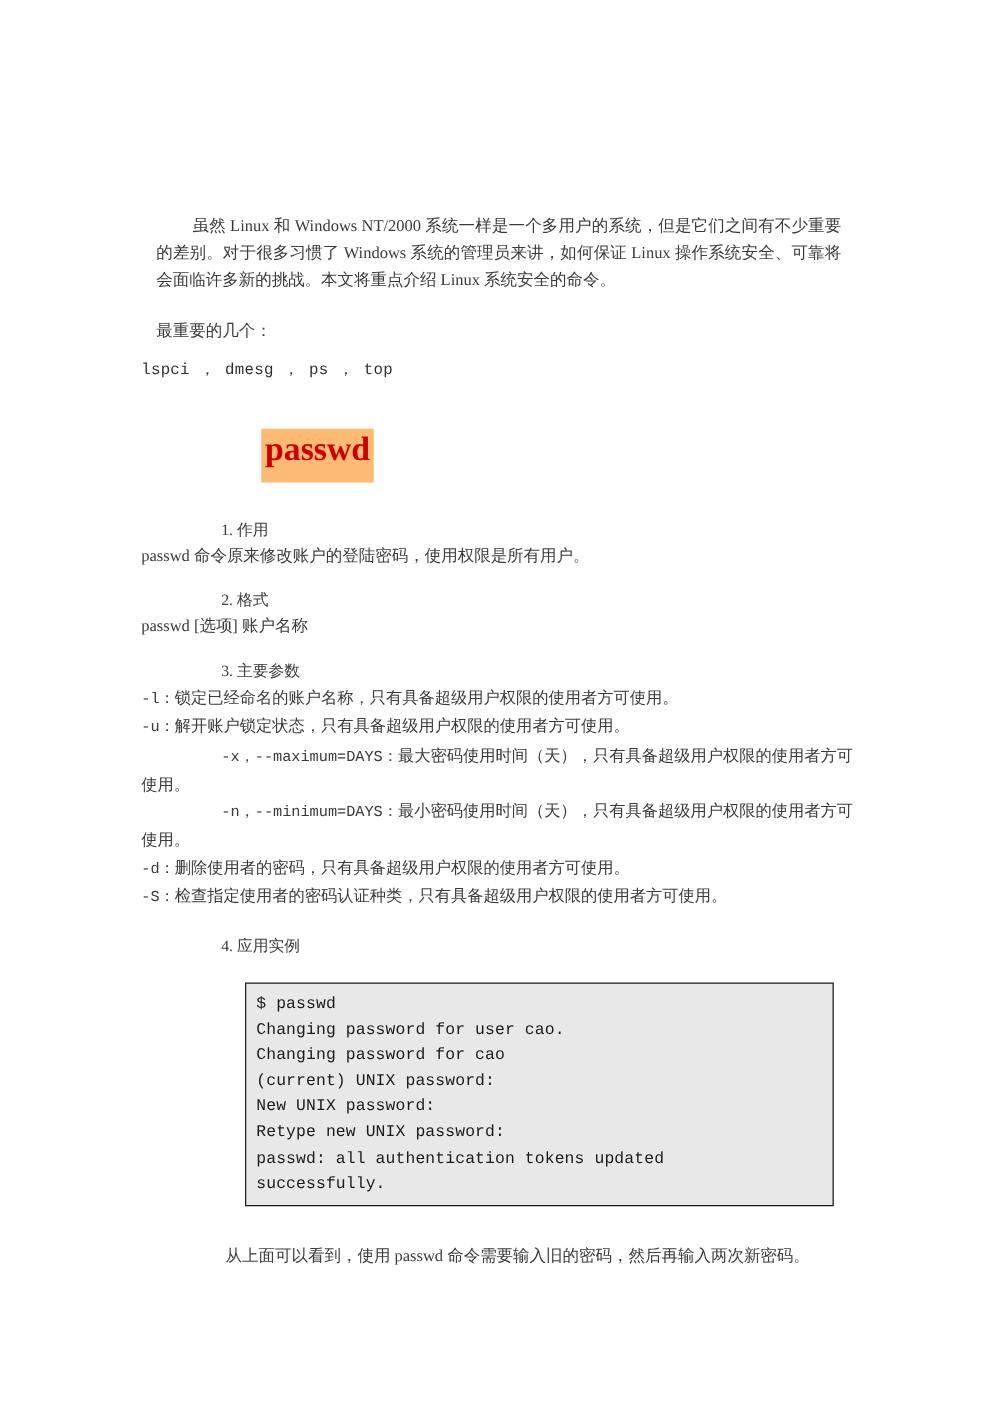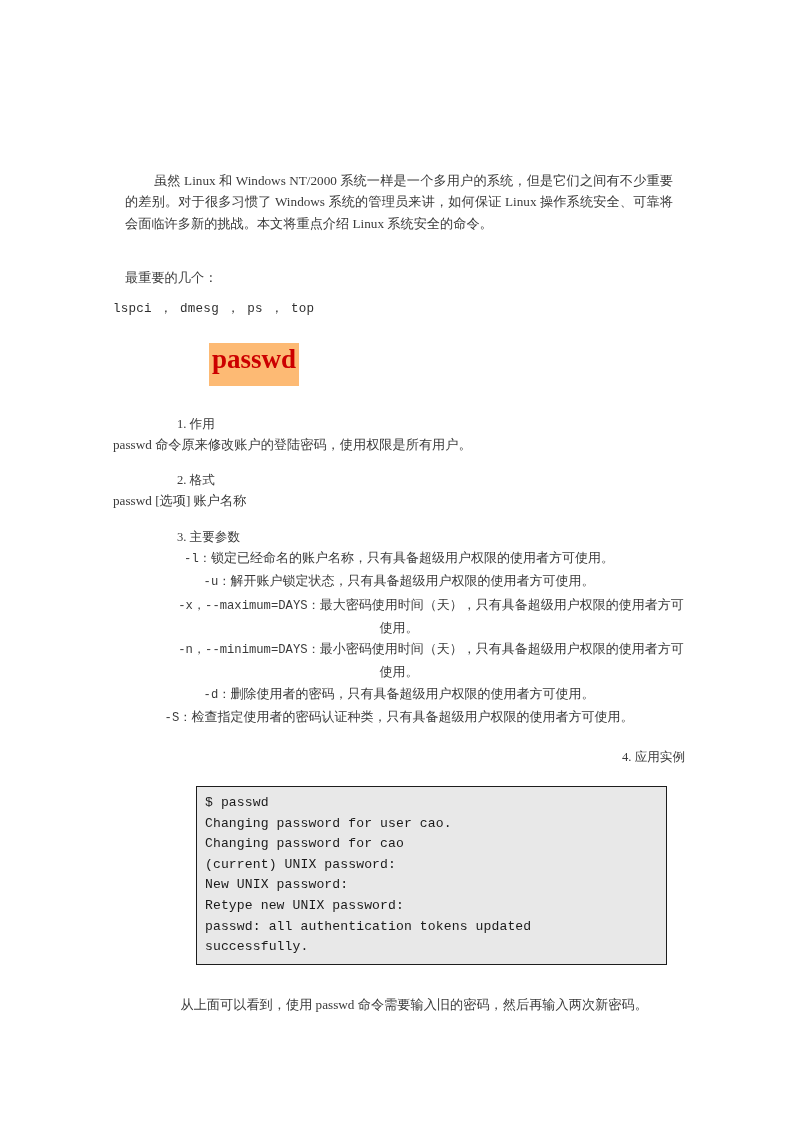--- a/index.html
+++ b/index.html
@@ -103,21 +103,20 @@
     list-style: none;
   }
   .param-list li {
     font-size: 13px;
     line-height: 21.3px;
     color: #3a3a3a;
     padding-left: 64px;
     text-indent: -64px;
     margin: 0;
     font-family: "Liberation Serif", "DejaVu Serif", serif;
-    text-align: center;
   }
   .param-list li.hang {
     padding-left: 0;
     text-indent: 64px;
   }
   .param-flag {
     font-family: "Liberation Mono", "DejaVu Sans Mono", monospace;
     font-size: 12.2px;
   }
 
@@ -145,21 +144,21 @@
 </head>
 <body>
 
 <div class="page">
 
 
   <div class="blk" style="top:158px;">
     <p class="para indent">虽然 Linux 和 Windows NT/2000 系统一样是一个多用户的系统，但是它们之间有不少重要的差别。对于很多习惯了 Windows 系统的管理员来讲，如何保证 Linux 操作系统安全、可靠将会面临许多新的挑战。本文将重点介绍 Linux 系统安全的命令。</p>
   </div>
 
-  <div class="blk" style="top:255px;">
+  <div class="blk" style="top:242px;">
     <p class="para">最重要的几个：</p>
     <p class="mono" style="margin:2px 0 0 0;">lspci ， dmesg ， ps ， top</p>
   </div>
 
   <div class="cmd-heading-wrap">
     <span class="cmd-heading">passwd</span>
   </div>
 
   <div class="blk" style="top:414px;">
     <p class="sec-head">1. 作用</p>
@@ -176,21 +175,21 @@
     <ul class="param-list">
       <li><span class="param-flag">-l：</span><span>锁定已经命名的账户名称，只有具备超级用户权限的使用者方可使用。</span></li>
       <li><span class="param-flag">-u：</span><span>解开账户锁定状态，只有具备超级用户权限的使用者方可使用。</span></li>
       <li class="hang"><span class="param-flag">-x，--maximum=DAYS：</span><span>最大密码使用时间（天），只有具备超级用户权限的使用者方可使用。</span></li>
       <li class="hang"><span class="param-flag">-n，--minimum=DAYS：</span><span>最小密码使用时间（天），只有具备超级用户权限的使用者方可使用。</span></li>
       <li><span class="param-flag">-d：</span><span>删除使用者的密码，只有具备超级用户权限的使用者方可使用。</span></li>
       <li><span class="param-flag">-S：</span><span>检查指定使用者的密码认证种类，只有具备超级用户权限的使用者方可使用。</span></li>
     </ul>
   </div>
 
-  <div class="blk" style="top:747px;text-align:right;">
+  <div class="blk" style="top:747px;">
     <p class="sec-head">4. 应用实例</p>
   </div>
 
   <div class="code-box">
     <pre>$ passwd
 Changing password for user cao.
 Changing password for cao
 (current) UNIX password:
 New UNIX password:
 Retype new UNIX password:

